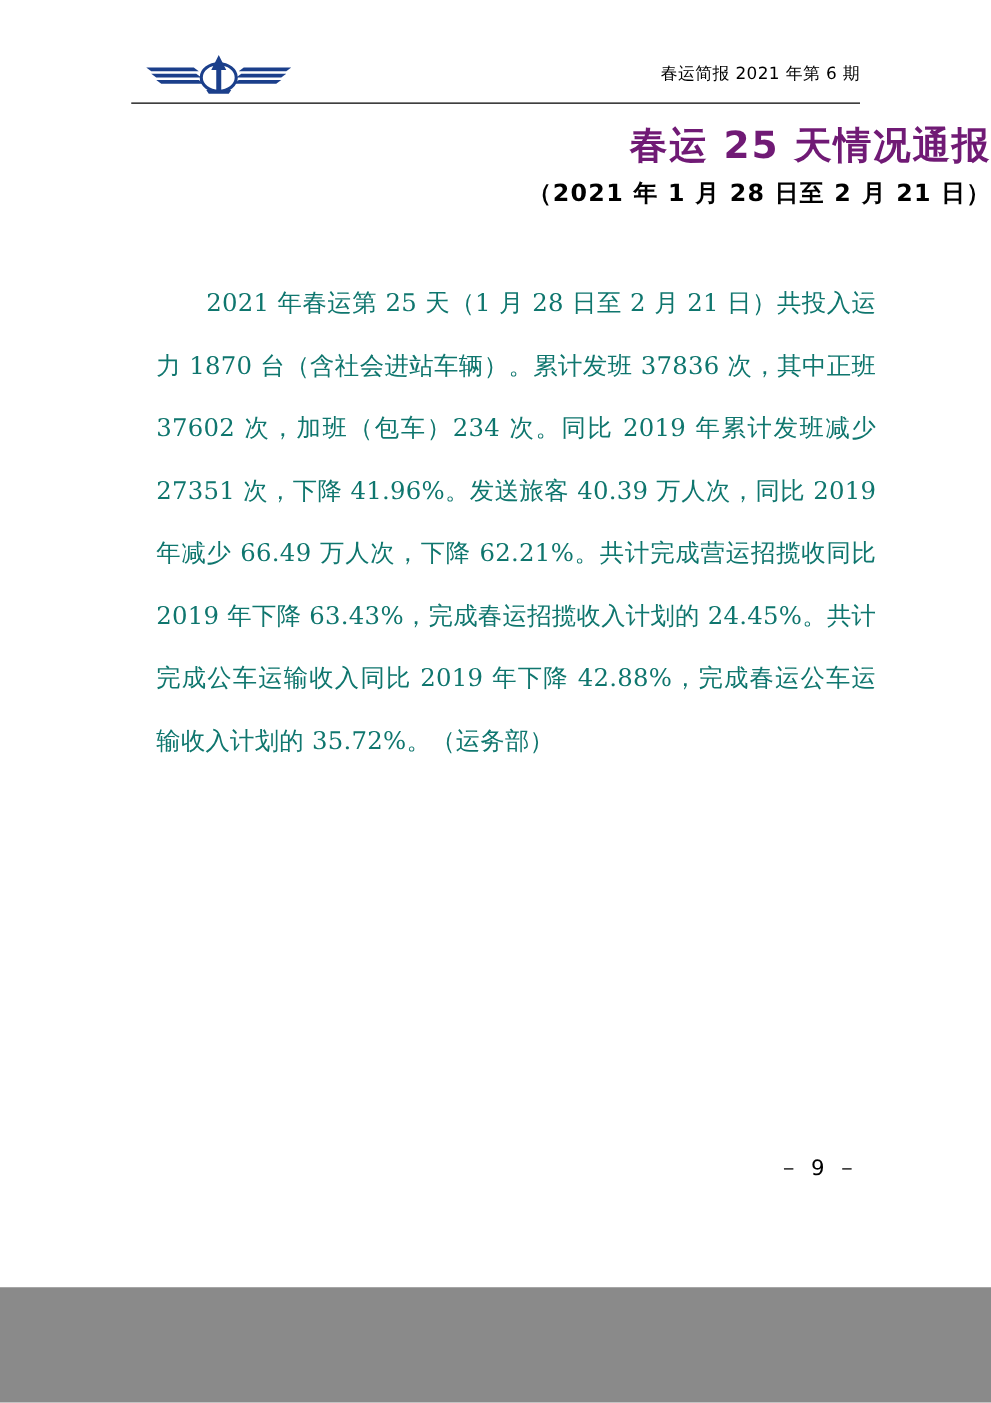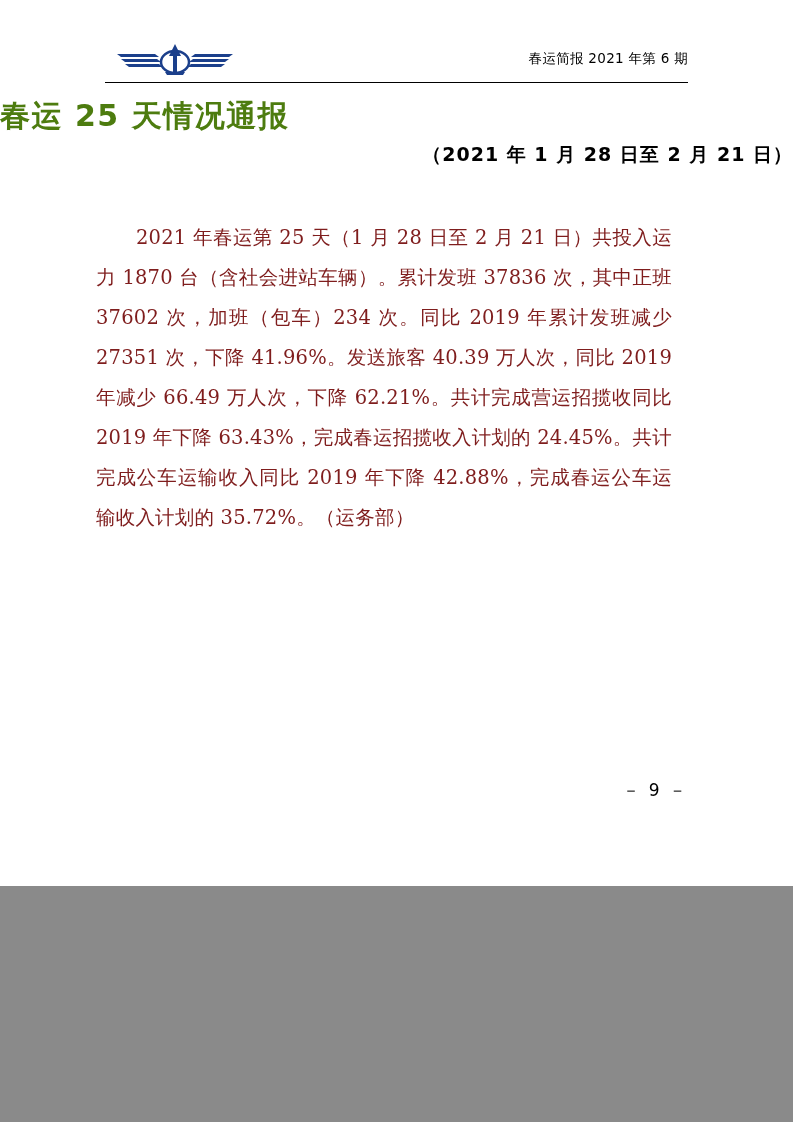--- a/index.html
+++ b/index.html
@@ -6,21 +6,21 @@
     margin: 0;
     padding: 0;
     background: #8a8a8a;
   }
   body {
     font-family: "Liberation Serif", "DejaVu Serif", serif;
   }
   .page {
     position: relative;
     width: 793px;
-    height: 886px;
+    height: 1030px;
     background: #ffffff;
     margin: 0 auto;
     overflow: hidden;
     box-sizing: border-box;
   }
   .header-band {
     position: absolute;
     top: 40px;
     left: 105px;
     right: 105px;
@@ -49,48 +49,48 @@
     left: 105px;
     right: 105px;
     border-top: 1px solid #000;
     height: 0;
   }
   .doc-title {
     position: absolute;
     top: 96px;
     left: 0;
     right: 0;
-    text-align: left;
+    text-align: right;
     font-family: "DejaVu Sans", "Liberation Sans", sans-serif;
     font-weight: bold;
     font-size: 30px;
     letter-spacing: 1.5px;
-    color: #4d7c0f;
+    color: #701a75;
   }
   .doc-subtitle {
     position: absolute;
     top: 142px;
     left: 0;
     right: 0;
     text-align: right;
     font-family: "DejaVu Sans", "Liberation Sans", sans-serif;
     font-weight: bold;
     font-size: 19px;
     letter-spacing: 1px;
     color: #000;
   }
   .body-text {
     position: absolute;
     top: 218px;
-    left: 96px;
+    left: 125px;
     width: 576px;
     font-family: "DejaVu Serif", "Liberation Serif", serif;
     font-size: 19.5px;
-    line-height: 40px;
-    color: #7f1d1d;
+    line-height: 50px;
+    color: #0f766e;
     text-align: justify;
     text-justify: inter-ideograph;
     text-indent: 40px;
     letter-spacing: 0.2px;
   }
   .page-number {
     position: absolute;
     bottom: 84px;
     right: 105px;
     font-family: "DejaVu Sans", "Liberation Sans", sans-serif;

